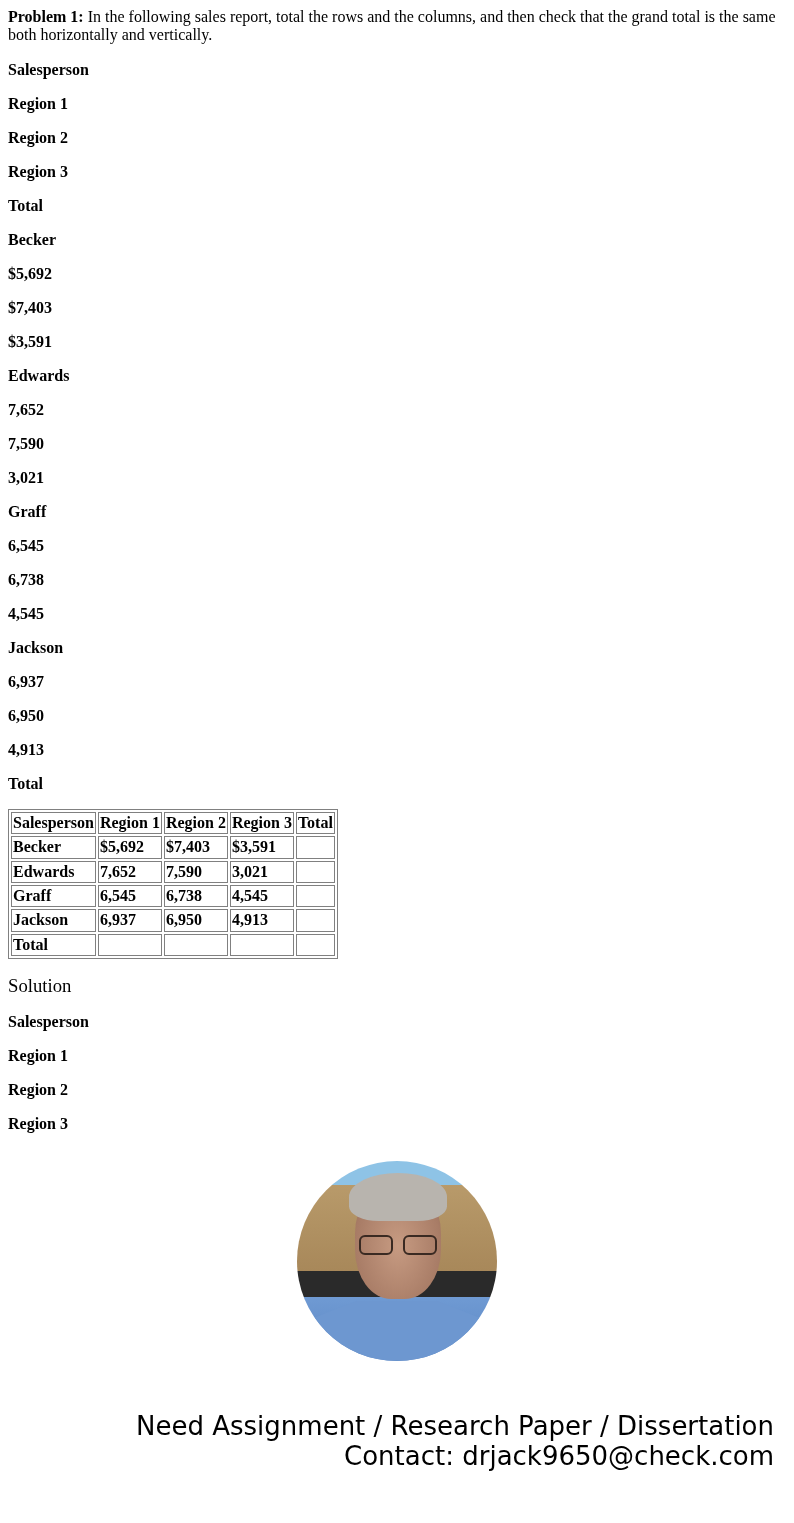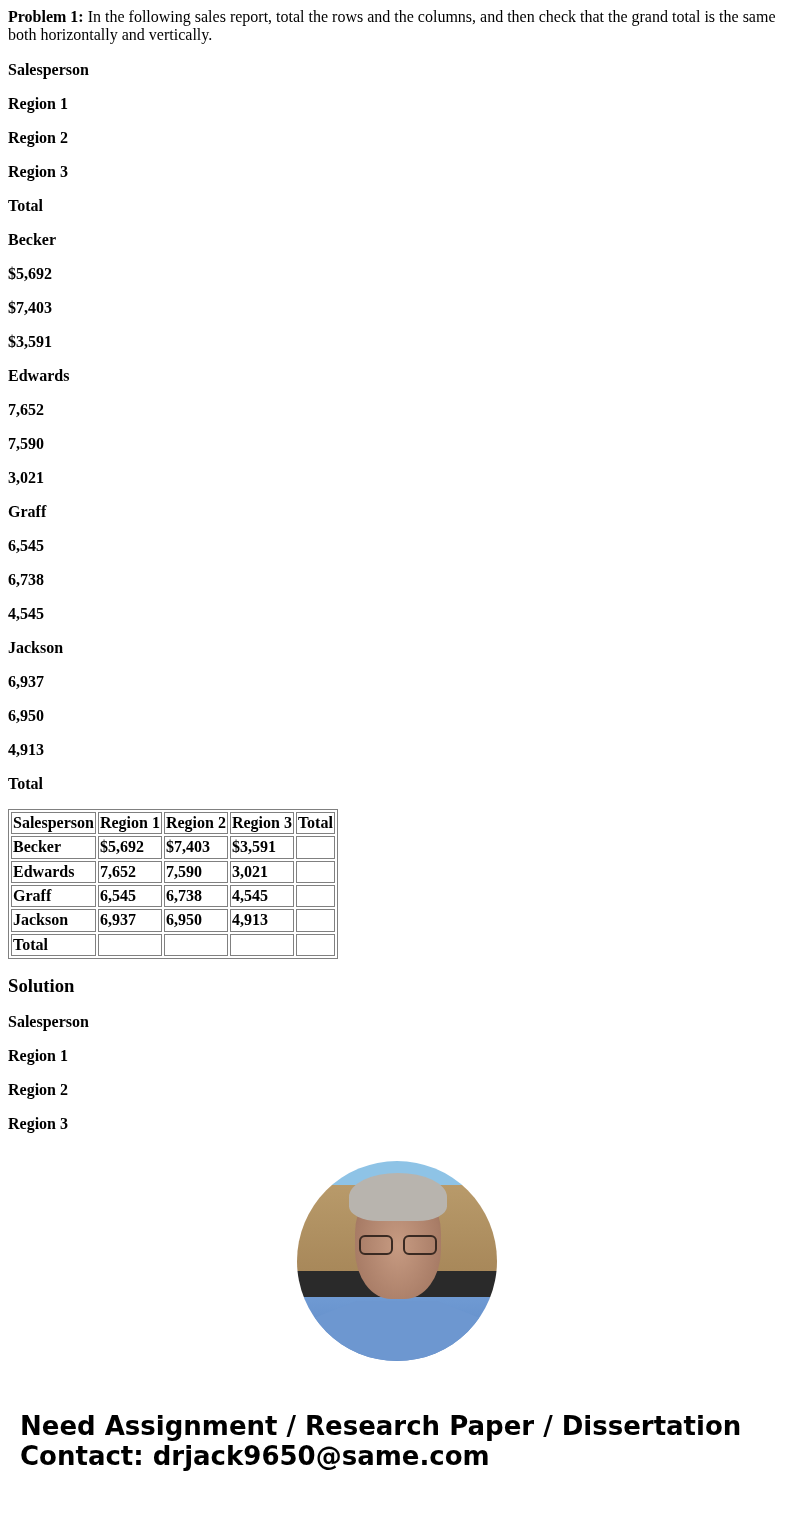--- a/index.html
+++ b/index.html
@@ -23,21 +23,21 @@
   }
   table.sales td {
     border: 1px solid #808080;
     padding: 1px 1px;
     height: 18px;
     vertical-align: middle;
   }
   table.sales td.empty { min-width: 34px; }
   .solution-h {
     font-size: 18.7px;
-    font-weight: bold;
+    font-weight: normal;
     margin: 12px 0 16px 0;
   }
   .avatar-wrap {
     display: flex;
     justify-content: center;
     margin-top: 28px;
   }
   .avatar {
     width: 200px; height: 200px;
     border-radius: 50%;
@@ -66,23 +66,23 @@
   }
   .avatar .glasses span.l { left: -4px; }
   .avatar .glasses span.r { right: -4px; }
   .avatar .shirt {
     position: absolute; left: 0; bottom: 0; width: 200px; height: 60px;
     background: #6d97d0;
     clip-path: polygon(0 40%, 30% 0, 70% 0, 100% 40%, 100% 100%, 0 100%);
   }
   .promo {
     font-family: "DejaVu Sans", sans-serif;
-    font-weight: bold;
+    font-weight: normal;
     font-size: 26px;
-    text-align: left;
+    text-align: right;
     line-height: 30px;
     margin-top: 50px;
     padding: 0 20px;
   }
 </style>
 </head>
 <body>
 
 <div class="page">
 
@@ -179,14 +179,14 @@
     <div class="glasses">
         <span class="l"></span>
         <span class="r"></span>
       </div>
     <div class="shirt"></div>
   </div>
 </div>
 
 <div class="promo">
   <div>Need Assignment / Research Paper / Dissertation</div>
-  <div>Contact: drjack9650@same.com</div>
+  <div>Contact: drjack9650@check.com</div>
 </div>
 
 </body></html>

